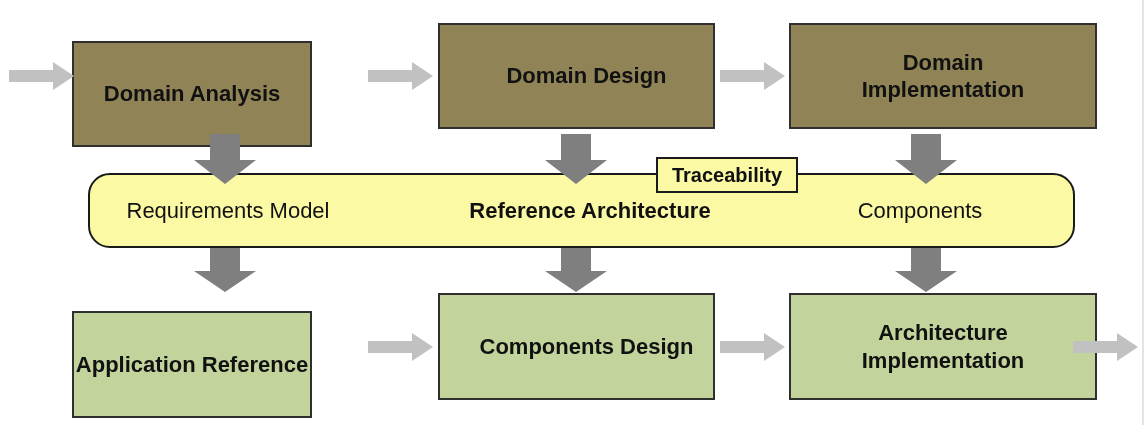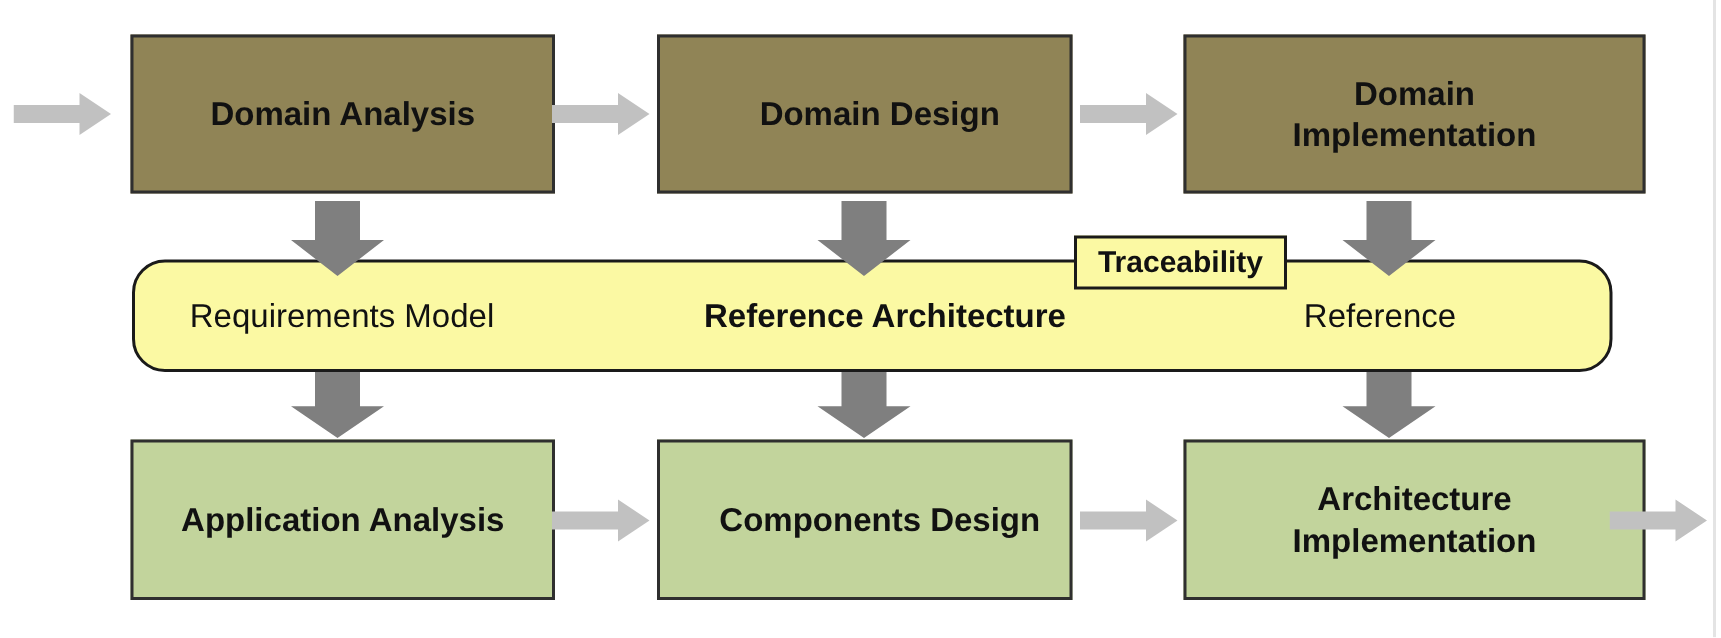--- a/index.html
+++ b/index.html
@@ -31,21 +31,21 @@
     font-weight:bold;font-size:22px;line-height:1.25;
     color:var(--text);
     z-index:2;
   }
   .pbox.domain{background:var(--domain-box-fill);}
   .pbox.application{background:var(--application-box-fill);}
   .pbox .lbl{display:inline-block;}
   .pbox.wrap2 .lbl{max-width:200px;}
   .box-r1{top:23px;height:106px;}
   .box-r2{top:293px;height:107px;}
-  .col1{left:87px;width:283px;}
+  .col1{left:72px;width:240px;margin-top:18px;}
   .col2{left:438px;width:277px;padding-left:20px;}
   .col3{left:789px;width:308px;}
 
   .band{
     position:absolute;
     left:88px;top:173px;width:987px;height:75px;
     background:var(--band-fill);
     border:2px solid var(--band-border);
     border-radius:22px;
     z-index:1;
@@ -55,21 +55,21 @@
     display:flex;align-items:center;justify-content:center;
     font-size:22px;color:var(--text);
     z-index:1;
   }
   .band-label.c1{left:68px;}
   .band-label.c2{left:430px;font-weight:bold;}
   .band-label.c3{left:760px;}
 
   .trace-tag{
     position:absolute;
-    left:716px;top:157px;width:142px;height:36px;
+    left:656px;top:157px;width:142px;height:36px;
     background:var(--band-fill);
     border:2px solid var(--band-border);
     display:flex;align-items:center;justify-content:center;
     font-weight:bold;font-size:20px;color:var(--text);
     z-index:4;
   }
 
   .arrow{position:absolute;z-index:3;}
   .arrow svg{display:block;width:100%;height:100%;}
   .arrow.right{width:66px;height:30px;color:var(--arrow-light);}
@@ -89,36 +89,36 @@
 </head>
 <body>
 
 <div class="stage">
 
   <div class="page-edge"></div>
 
   <div class="band"></div>
   <div class="band-label c1">Requirements Model</div>
   <div class="band-label c2">Reference Architecture</div>
-  <div class="band-label c3">Reference</div>
+  <div class="band-label c3">Components</div>
 
   <div class="trace-tag">Traceability</div>
 
   <div class="pbox domain box-r1 col1">
     <span class="lbl">Domain Analysis</span>
   </div>
   <div class="pbox domain box-r1 col2">
     <span class="lbl">Domain Design</span>
   </div>
   <div class="pbox domain box-r1 col3 wrap2">
     <span class="lbl">Domain Implementation</span>
   </div>
 
   <div class="pbox application box-r2 col1">
-    <span class="lbl">Application Analysis</span>
+    <span class="lbl">Application Reference</span>
   </div>
   <div class="pbox application box-r2 col2">
     <span class="lbl">Components Design</span>
   </div>
   <div class="pbox application box-r2 col3 wrap2">
     <span class="lbl">Architecture Implementation</span>
   </div>
 
   <div class="arrow right a-entry r1">
     <svg viewBox="0 0 66 30" preserveAspectRatio="none">

